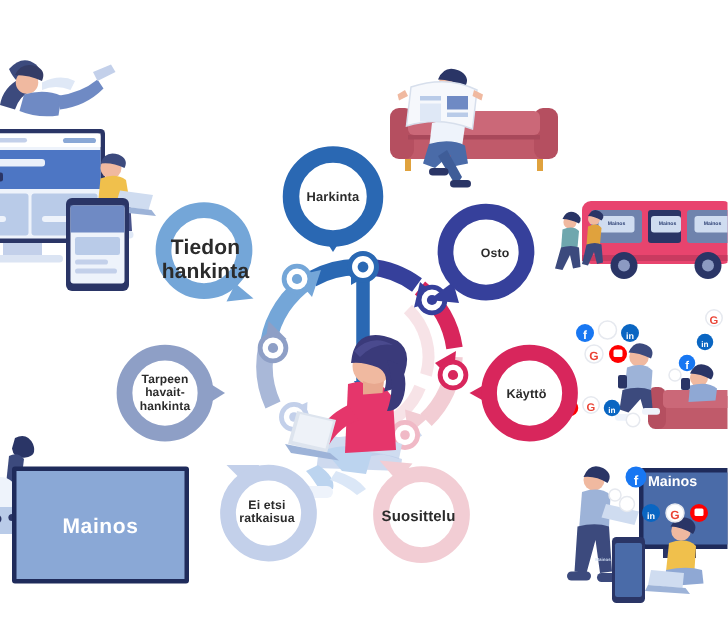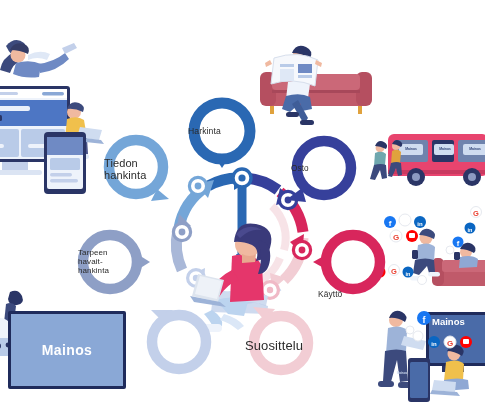--- a/index.html
+++ b/index.html
@@ -4,29 +4,29 @@
 <style>
   html,body{margin:0;padding:0;background:#ffffff;}
   body{width:485px;height:420px;overflow:hidden;position:relative;
        font-family:"Liberation Sans","DejaVu Sans",sans-serif;}
   .stage{position:absolute;left:0;top:0;width:485px;height:420px;background:#fff;}
   .abs{position:absolute;}
   svg{display:block;overflow:visible;}
 
   
   .nodeLabel{
-    position:absolute;font-weight:normal;
+    position:absolute;text-align:center;font-weight:bold;
     color:#2b2b2b;line-height:1.12;letter-spacing:.1px;
     pointer-events:none;white-space:pre-line;
   }
   .nl-harkinta{font-size:8.6px;}
-  .nl-tiedon{font-size:11px;}
+  .nl-tiedon{font-size:14px;}
   .nl-osto{font-size:8.2px;}
-  .nl-kaytto{font-size:8.4px;margin-top:32px;}
-  .nl-suosittelu{font-size:13px;}
+  .nl-kaytto{font-size:8.4px;}
+  .nl-suosittelu{font-size:10px;}
   .nl-eietsi{font-size:8.2px;}
   .nl-tarpeen{font-size:8px;}
 
   
   .mainos-banner{
     position:absolute;left:8px;top:311px;width:118px;height:78px;
     background:#8aa8d6;border:3px solid #1f2b5b;border-radius:2px;
     display:flex;align-items:center;justify-content:center;
     box-sizing:border-box;
   }
@@ -402,20 +402,22 @@
     <circle cx="38" cy="36" r="27" fill="none" stroke="#8e9fc6" stroke-width="10.5"></circle>
   </svg>
   <div class="nodeLabel nl-tarpeen" style="left:78px;top:249px;width:64px;">Tarpeen
 havait-
 hankinta</div>
 
   <svg class="abs" style="left:139px;top:304px;" width="82" height="82" viewBox="0 0 82 82">
     <path d="M24 18 L12 6 L34 6 Z" fill="#c3d0ea"></path>
     <circle cx="40" cy="38" r="27" fill="none" stroke="#c3d0ea" stroke-width="10.5"></circle>
   </svg>
+  <div class="nodeLabel nl-eietsi" style="left:144px;top:332px;width:68px;">Ei etsi
+ratkaisua</div>
 
   <svg class="abs" style="left:239px;top:303px;" width="84" height="84" viewBox="0 0 84 84">
     <path d="M26 18 L14 4 L36 6 Z" fill="#f2cdd4"></path>
     <circle cx="42" cy="40" r="27" fill="none" stroke="#f2cdd4" stroke-width="10.5"></circle>
   </svg>
   <div class="nodeLabel nl-suosittelu" style="left:245px;top:339px;width:68px;">Suosittelu</div>
 
   <svg class="abs" style="left:309px;top:226px;" width="82" height="80" viewBox="0 0 82 80">
     <path d="M22 26 L4 36 L22 46 Z" fill="#d8265c"></path>
     <circle cx="44" cy="36" r="27" fill="none" stroke="#d8265c" stroke-width="10.5"></circle>

